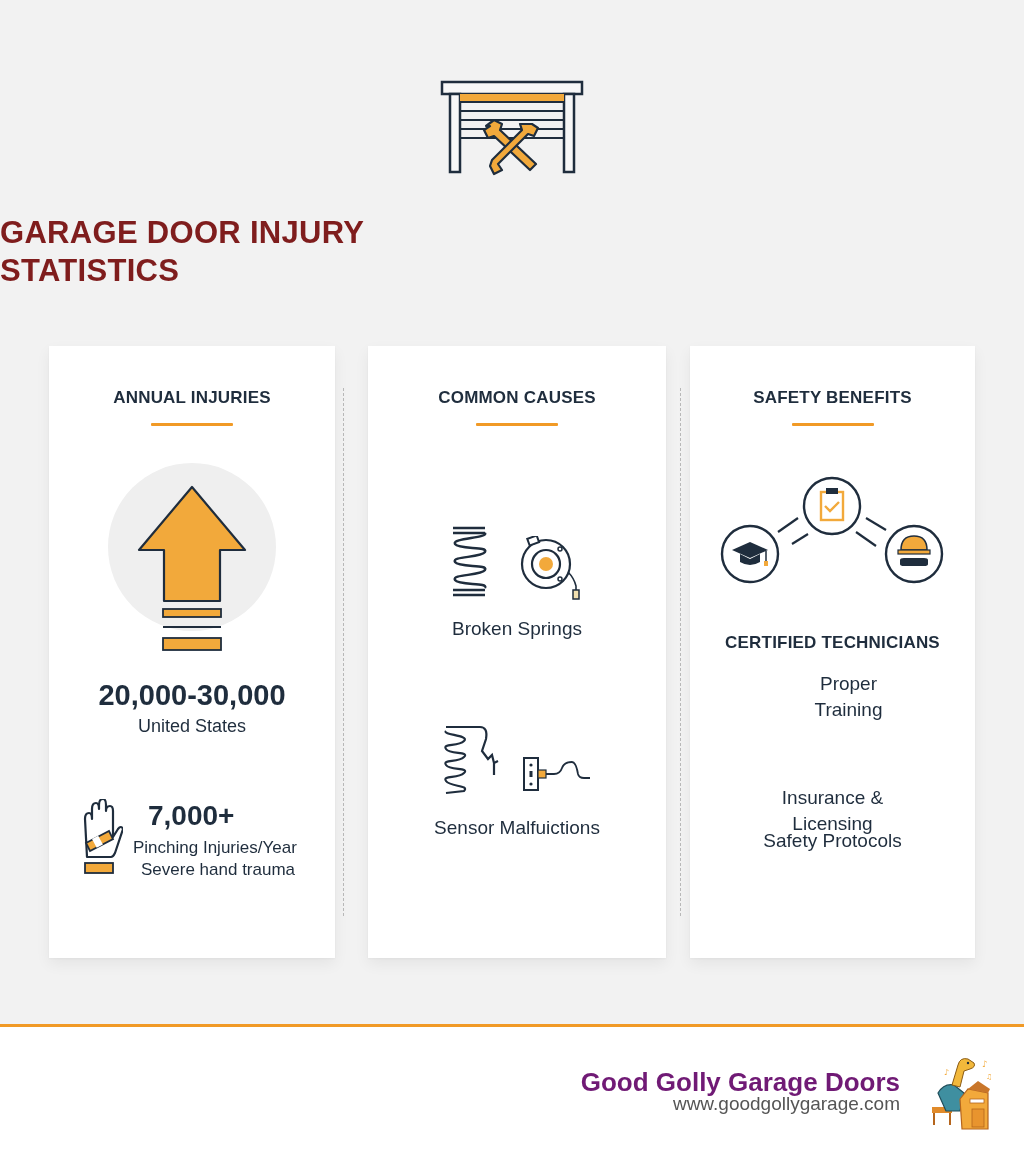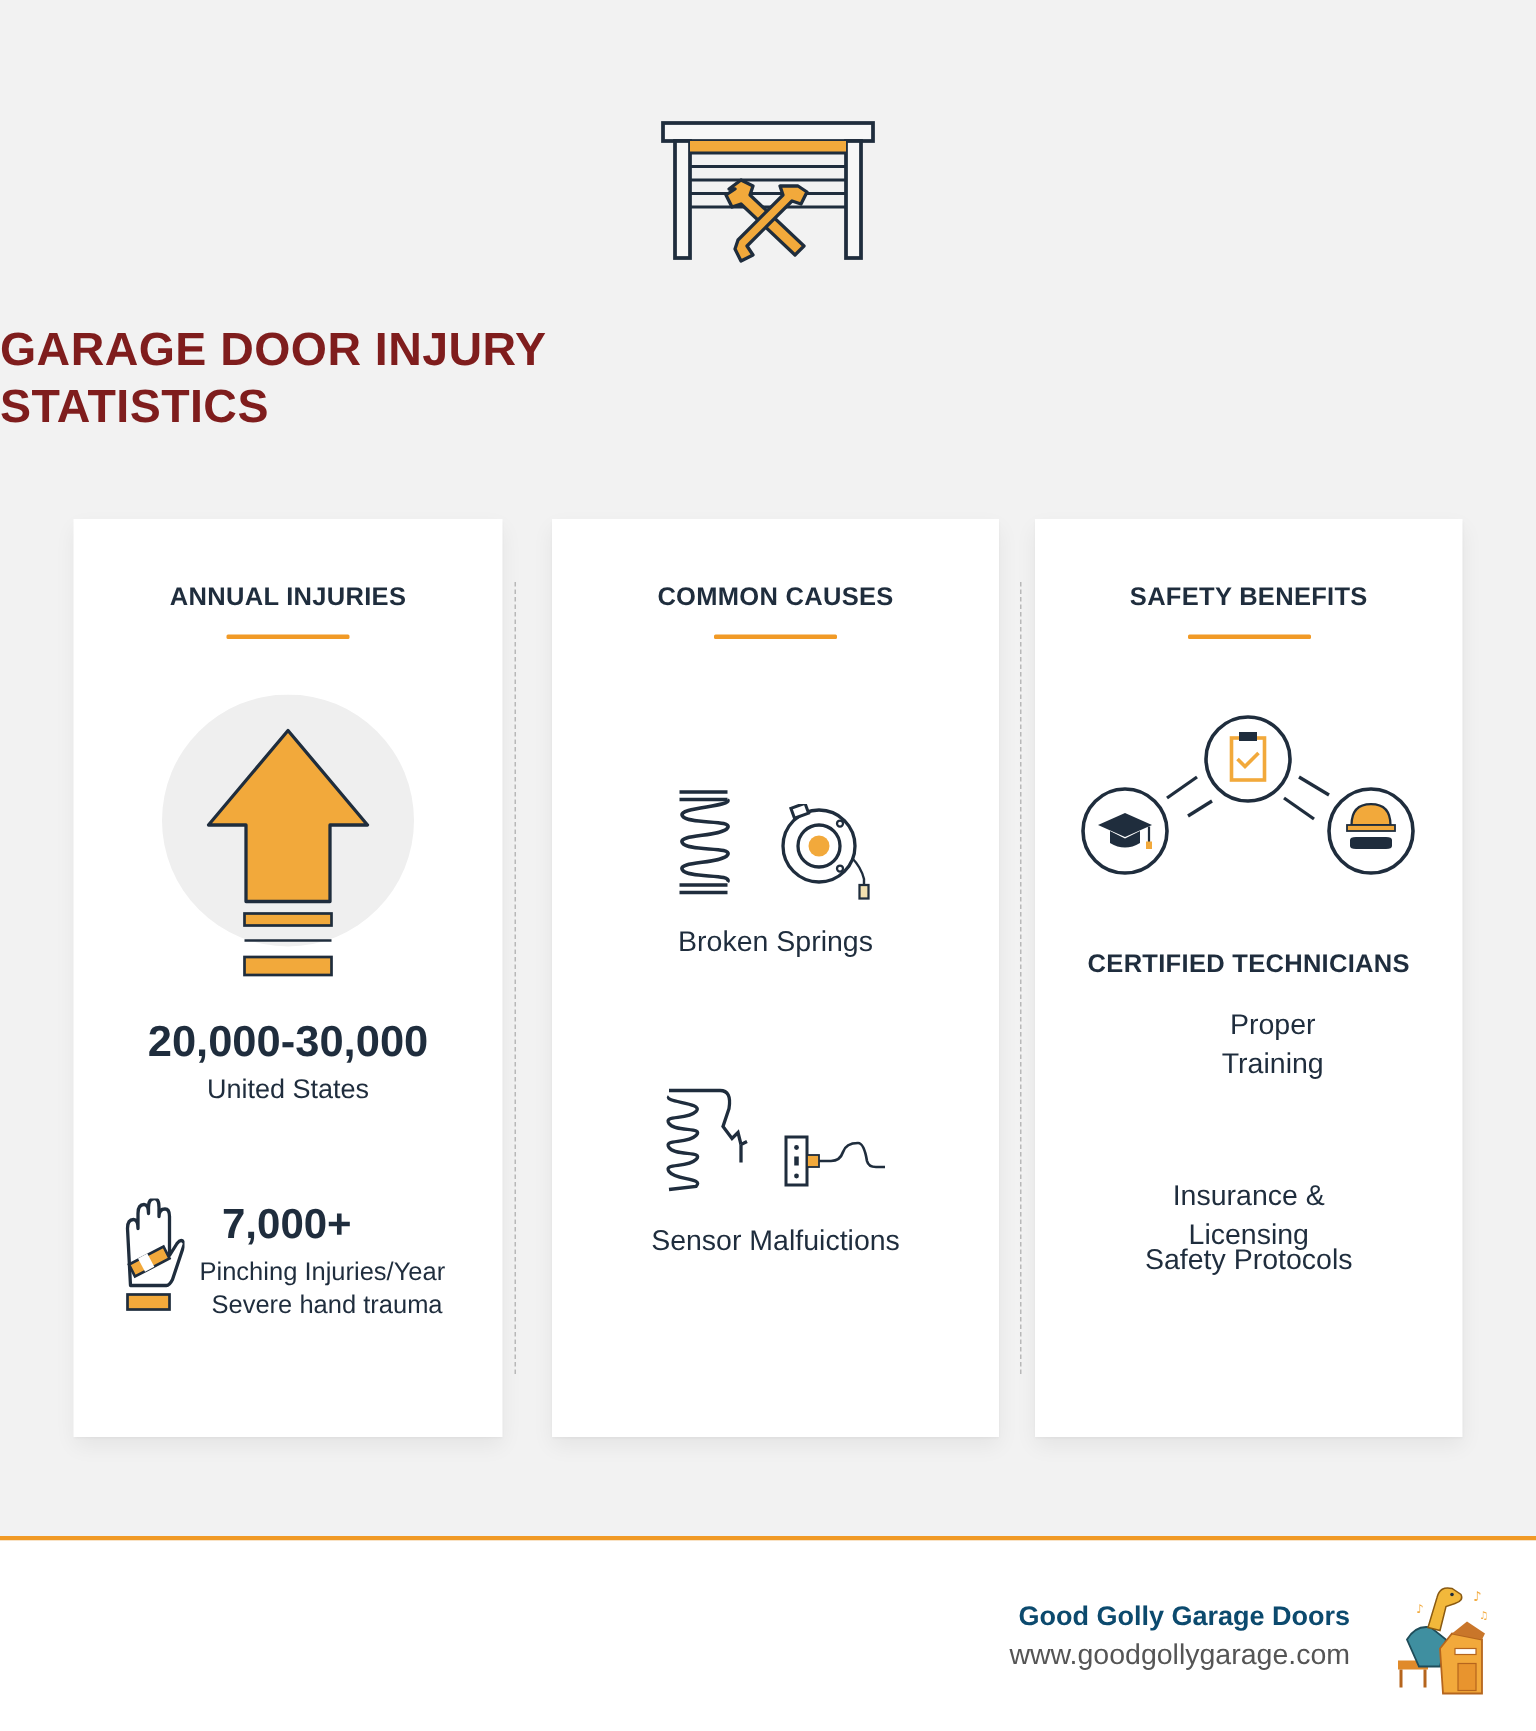--- a/index.html
+++ b/index.html
@@ -37,21 +37,21 @@
   }
   .abs { position: absolute; }
   .center-text { text-align: center; width: 100%; left: 0; }
   .big-stat { font-weight: bold; font-size: 29px; color: #1f2d3d; }
   .sub-stat { font-size: 18px; color: #1f2d3d; }
   .cause-label { font-size: 19px; color: #1f2d3d; }
   .benefit-head { font-weight: bold; font-size: 17px; color: #1f2d3d; letter-spacing: 0.2px; }
   .benefit-item { font-size: 19px; color: #1f2d3d; line-height: 26px; }
   .footer-rule { position: absolute; left: 0; top: 1024px; width: 1024px; height: 3px; background: #f19a26; }
   .footer { position: absolute; left: 0; top: 1027px; width: 1024px; height: 127px; background: #ffffff; }
-  .brand-name { position: absolute; right: 124px; top: 40px; font-weight: bold; font-size: 18px; color: #0c4a6e; white-space: nowrap; }
+  .brand-name { position: absolute; right: 124px; top: 40px; font-weight: bold; font-size: 26px; color: #701a75; white-space: nowrap; }
   .brand-url { position: absolute; right: 124px; top: 66px; font-size: 19px; color: #555555; white-space: nowrap; }
   .mascot { position: absolute; left: 924px; top: 22px; width: 76px; height: 84px; }
 </style>
 </head>
 <body>
 
 <svg class="hero-icon" viewBox="0 0 144 96">
   <rect x="2" y="2" width="140" height="12" fill="#f7f7f7" stroke="#1f2d3d" stroke-width="2.5"></rect>
   <rect x="10" y="14" width="10" height="78" fill="#f7f7f7" stroke="#1f2d3d" stroke-width="2.5"></rect>
   <rect x="124" y="14" width="10" height="78" fill="#f7f7f7" stroke="#1f2d3d" stroke-width="2.5"></rect>

